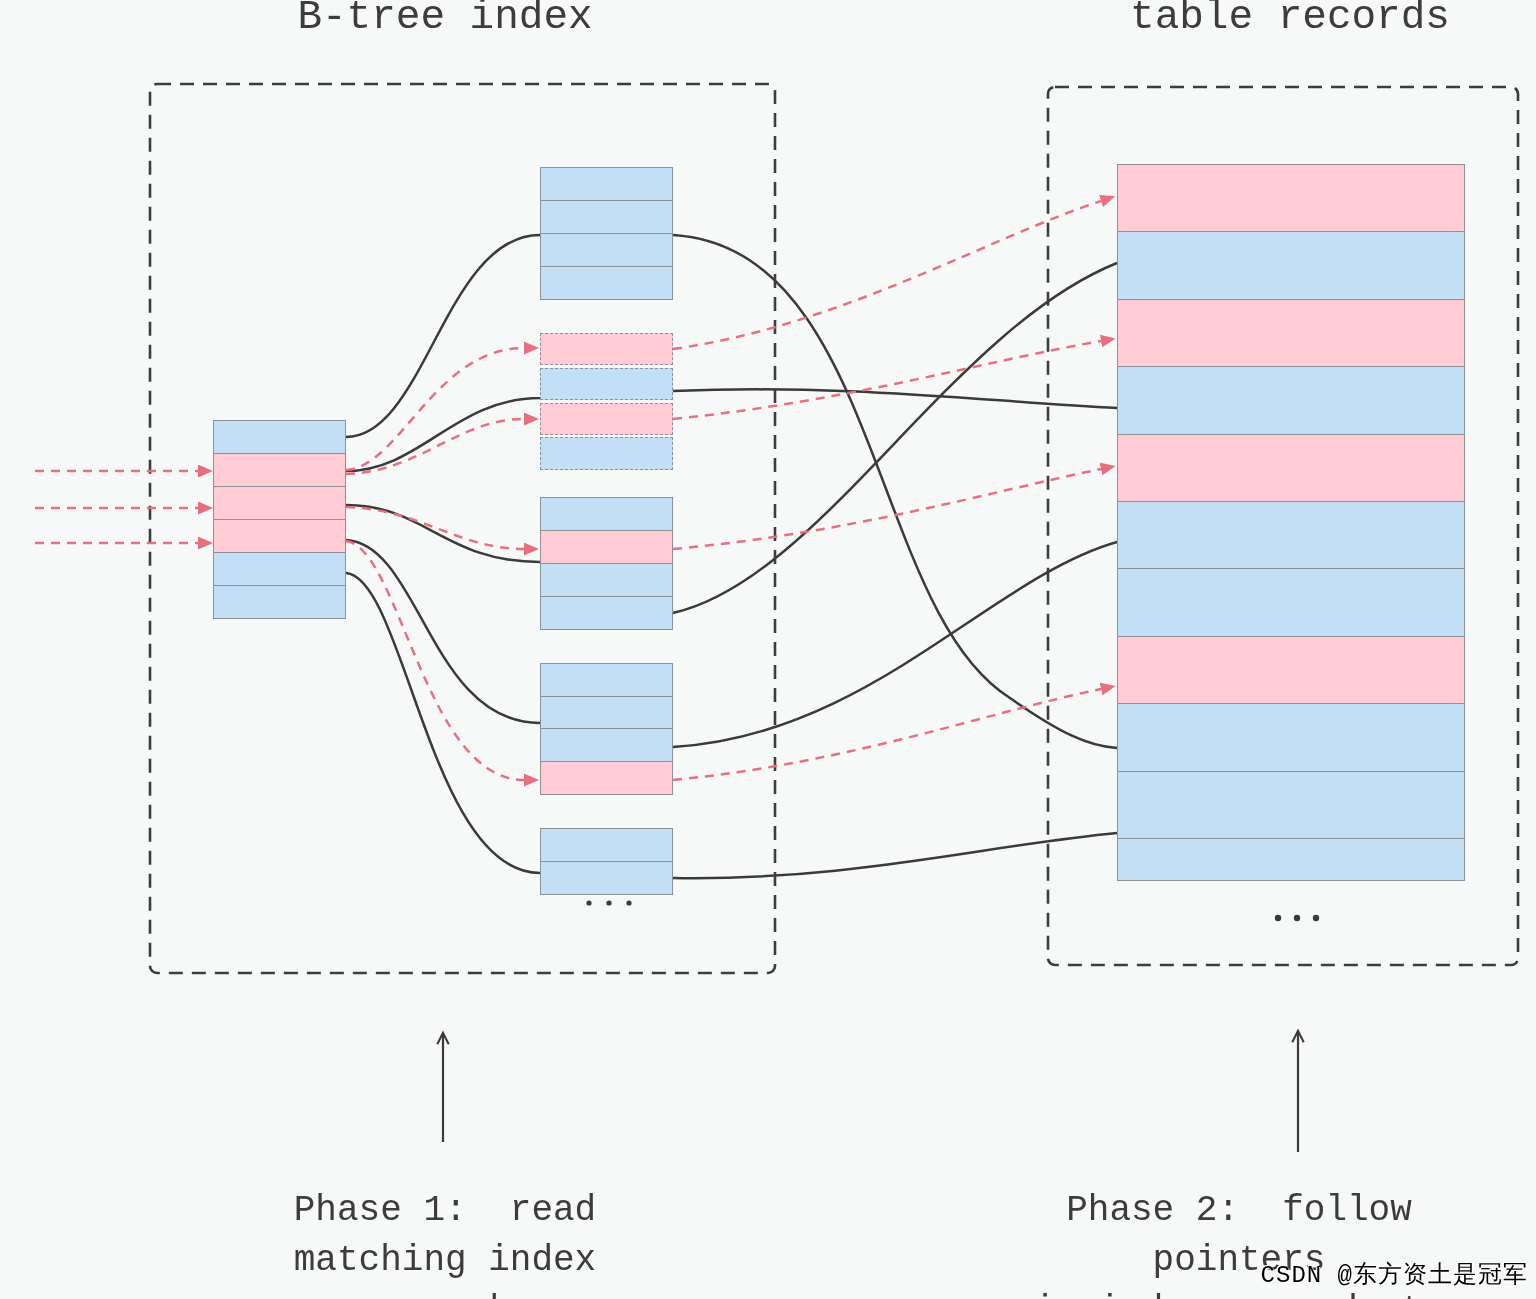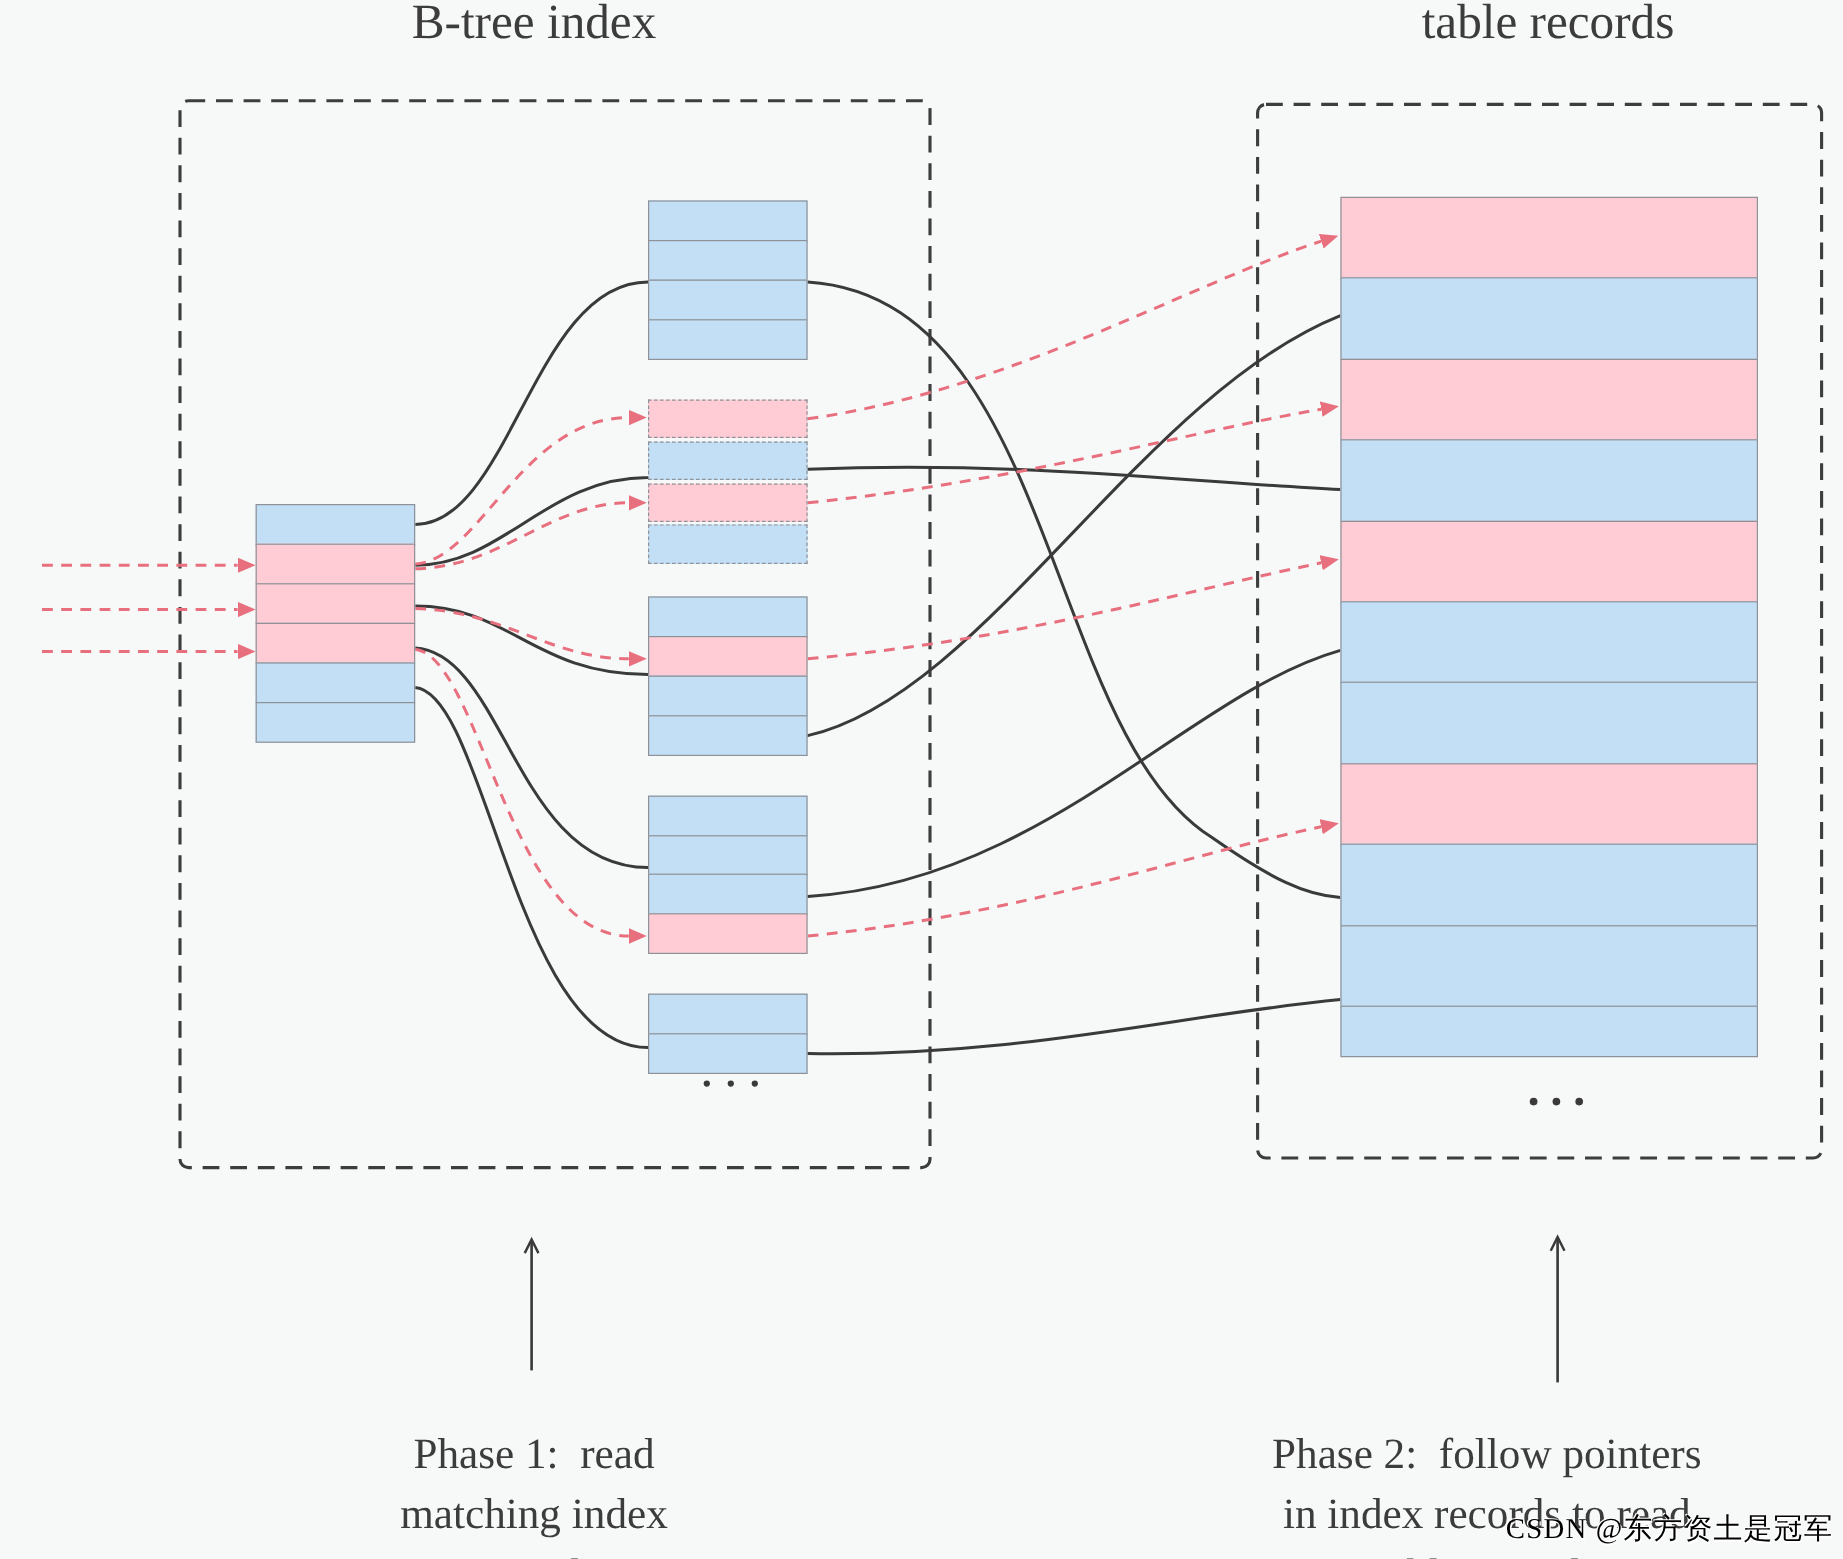--- a/index.html
+++ b/index.html
@@ -1,19 +1,19 @@
 <!DOCTYPE html>
 <html><head>
 <meta charset="utf-8">
 <style>
   html,body{margin:0;padding:0;background:#f7f8f8;}
   .canvas{
     position:relative;width:1536px;height:1299px;overflow:hidden;
     background:#f7f8f8;
-    font-family:Liberation Serif, serif;
+    font-family:Liberation Mono, monospace;
     color:#3d3d3d;
   }
   .title{
     position:absolute;top:-6px;height:52px;
     font-size:41px;font-weight:400;color:#3c3c3c;
     text-align:center;white-space:nowrap;
   }
   #title-left{left:280px;width:330px;}
   #title-right{left:1105px;width:370px;}
   .phase-label{

